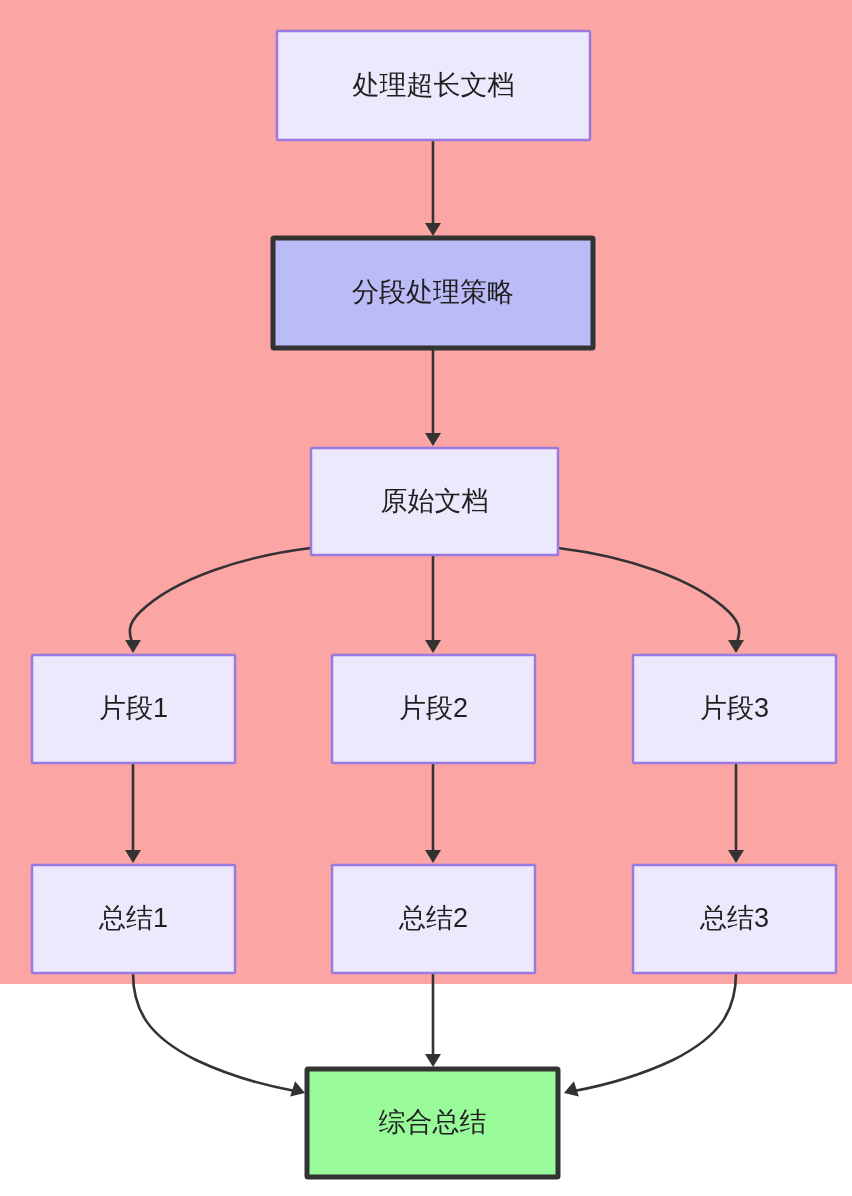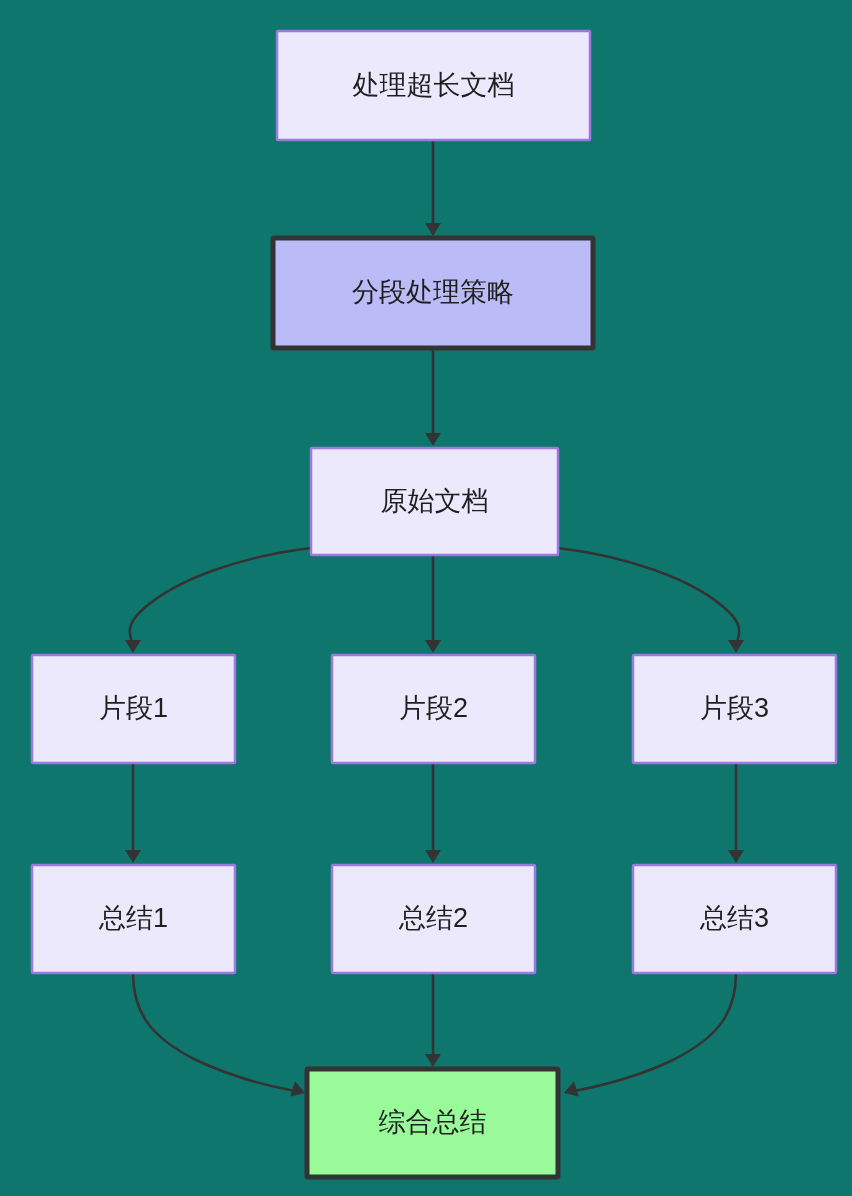--- a/index.html
+++ b/index.html
@@ -9,22 +9,22 @@
   }
   body {
     width: 852px;
     height: 1196px;
     font-family: "Liberation Sans", "DejaVu Sans", sans-serif;
     overflow: hidden;
   }
   #flowchart-root {
     position: relative;
     width: 852px;
-    height: 1196px;
-    background: #0f766e;
+    height: 984px;
+    background: #fca5a5;
   }
   svg#flow-svg {
     display: block;
     width: 852px;
     height: 1196px;
   }
   .node-rect {
     stroke-linejoin: miter;
   }
   .node-default {

